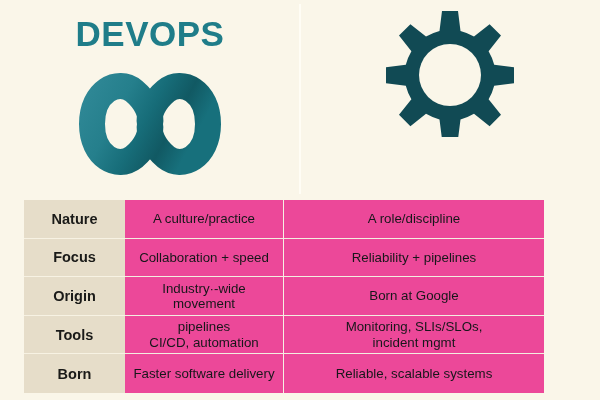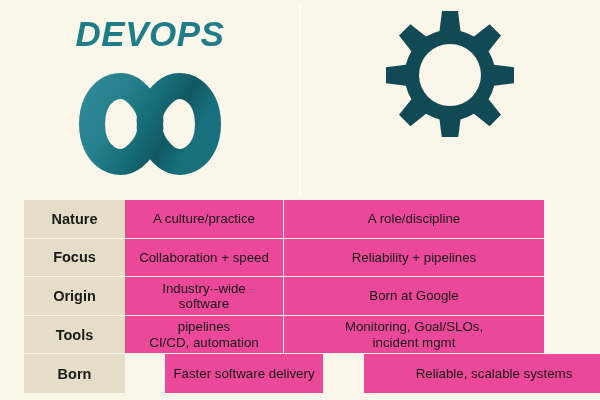--- a/index.html
+++ b/index.html
@@ -50,21 +50,21 @@
   }
   .hero-title {
     font-size: 35px;
     font-weight: bold;
     letter-spacing: 0.5px;
     line-height: 1;
     margin-top: 16px;
     white-space: nowrap;
     font-family: "Liberation Sans", sans-serif;
   }
-  .hero-title.devops { color: #1f7d89; font-style: italic; }
+  .hero-title.devops { color: #1f7d89; }
   .hero-title.sre    { color: #14424c; }
 
   .hero-icon {
     margin-top: 9px;
     display: block;
   }
 
   
   .table {
     position: absolute;
@@ -102,21 +102,21 @@
     font-weight: normal;
     display: flex;
     align-items: center;
     justify-content: center;
     text-align: center;
     box-sizing: border-box;
     border-bottom: 1.2px solid #f3eee0;
     line-height: 1.14;
     padding: 0 4px;
   }
-  .trow:last-child .cell-val { border-bottom: none; margin-left: 40px; }
+  .trow:last-child .cell-val { border-bottom: none; }
 
   .cell-val.devops-col {
     flex: 0 0 159px;
     width: 159px;
     border-right: 1.5px solid #f6f1e3;
   }
   .cell-val.sre-col {
     flex: 0 0 260px;
     width: 260px;
   }
@@ -195,37 +195,37 @@
       <div class="cell-label">Focus</div>
       <div class="cell-val devops-col">Collaboration + speed</div>
       <div class="cell-val sre-col">Reliability + pipelines</div>
     </div>
 
     <div class="trow">
       <div class="cell-label">Origin</div>
       <div class="cell-val devops-col">
         <div>
           <span>Industry·-wide</span>
-          <span>software</span>
+          <span>movement</span>
         </div>
       </div>
       <div class="cell-val sre-col">Born at Google</div>
     </div>
 
     <div class="trow">
       <div class="cell-label">Tools</div>
       <div class="cell-val devops-col">
         <div>
           <span>pipelines</span>
           <span>CI/CD, automation</span>
         </div>
       </div>
       <div class="cell-val sre-col">
         <div>
-          <span>Monitoring, Goal/SLOs,</span>
+          <span>Monitoring, SLIs/SLOs,</span>
           <span>incident mgmt</span>
         </div>
       </div>
     </div>
 
     <div class="trow">
       <div class="cell-label">Born</div>
       <div class="cell-val devops-col">Faster software delivery</div>
       <div class="cell-val sre-col">Reliable, scalable systems</div>
     </div>

